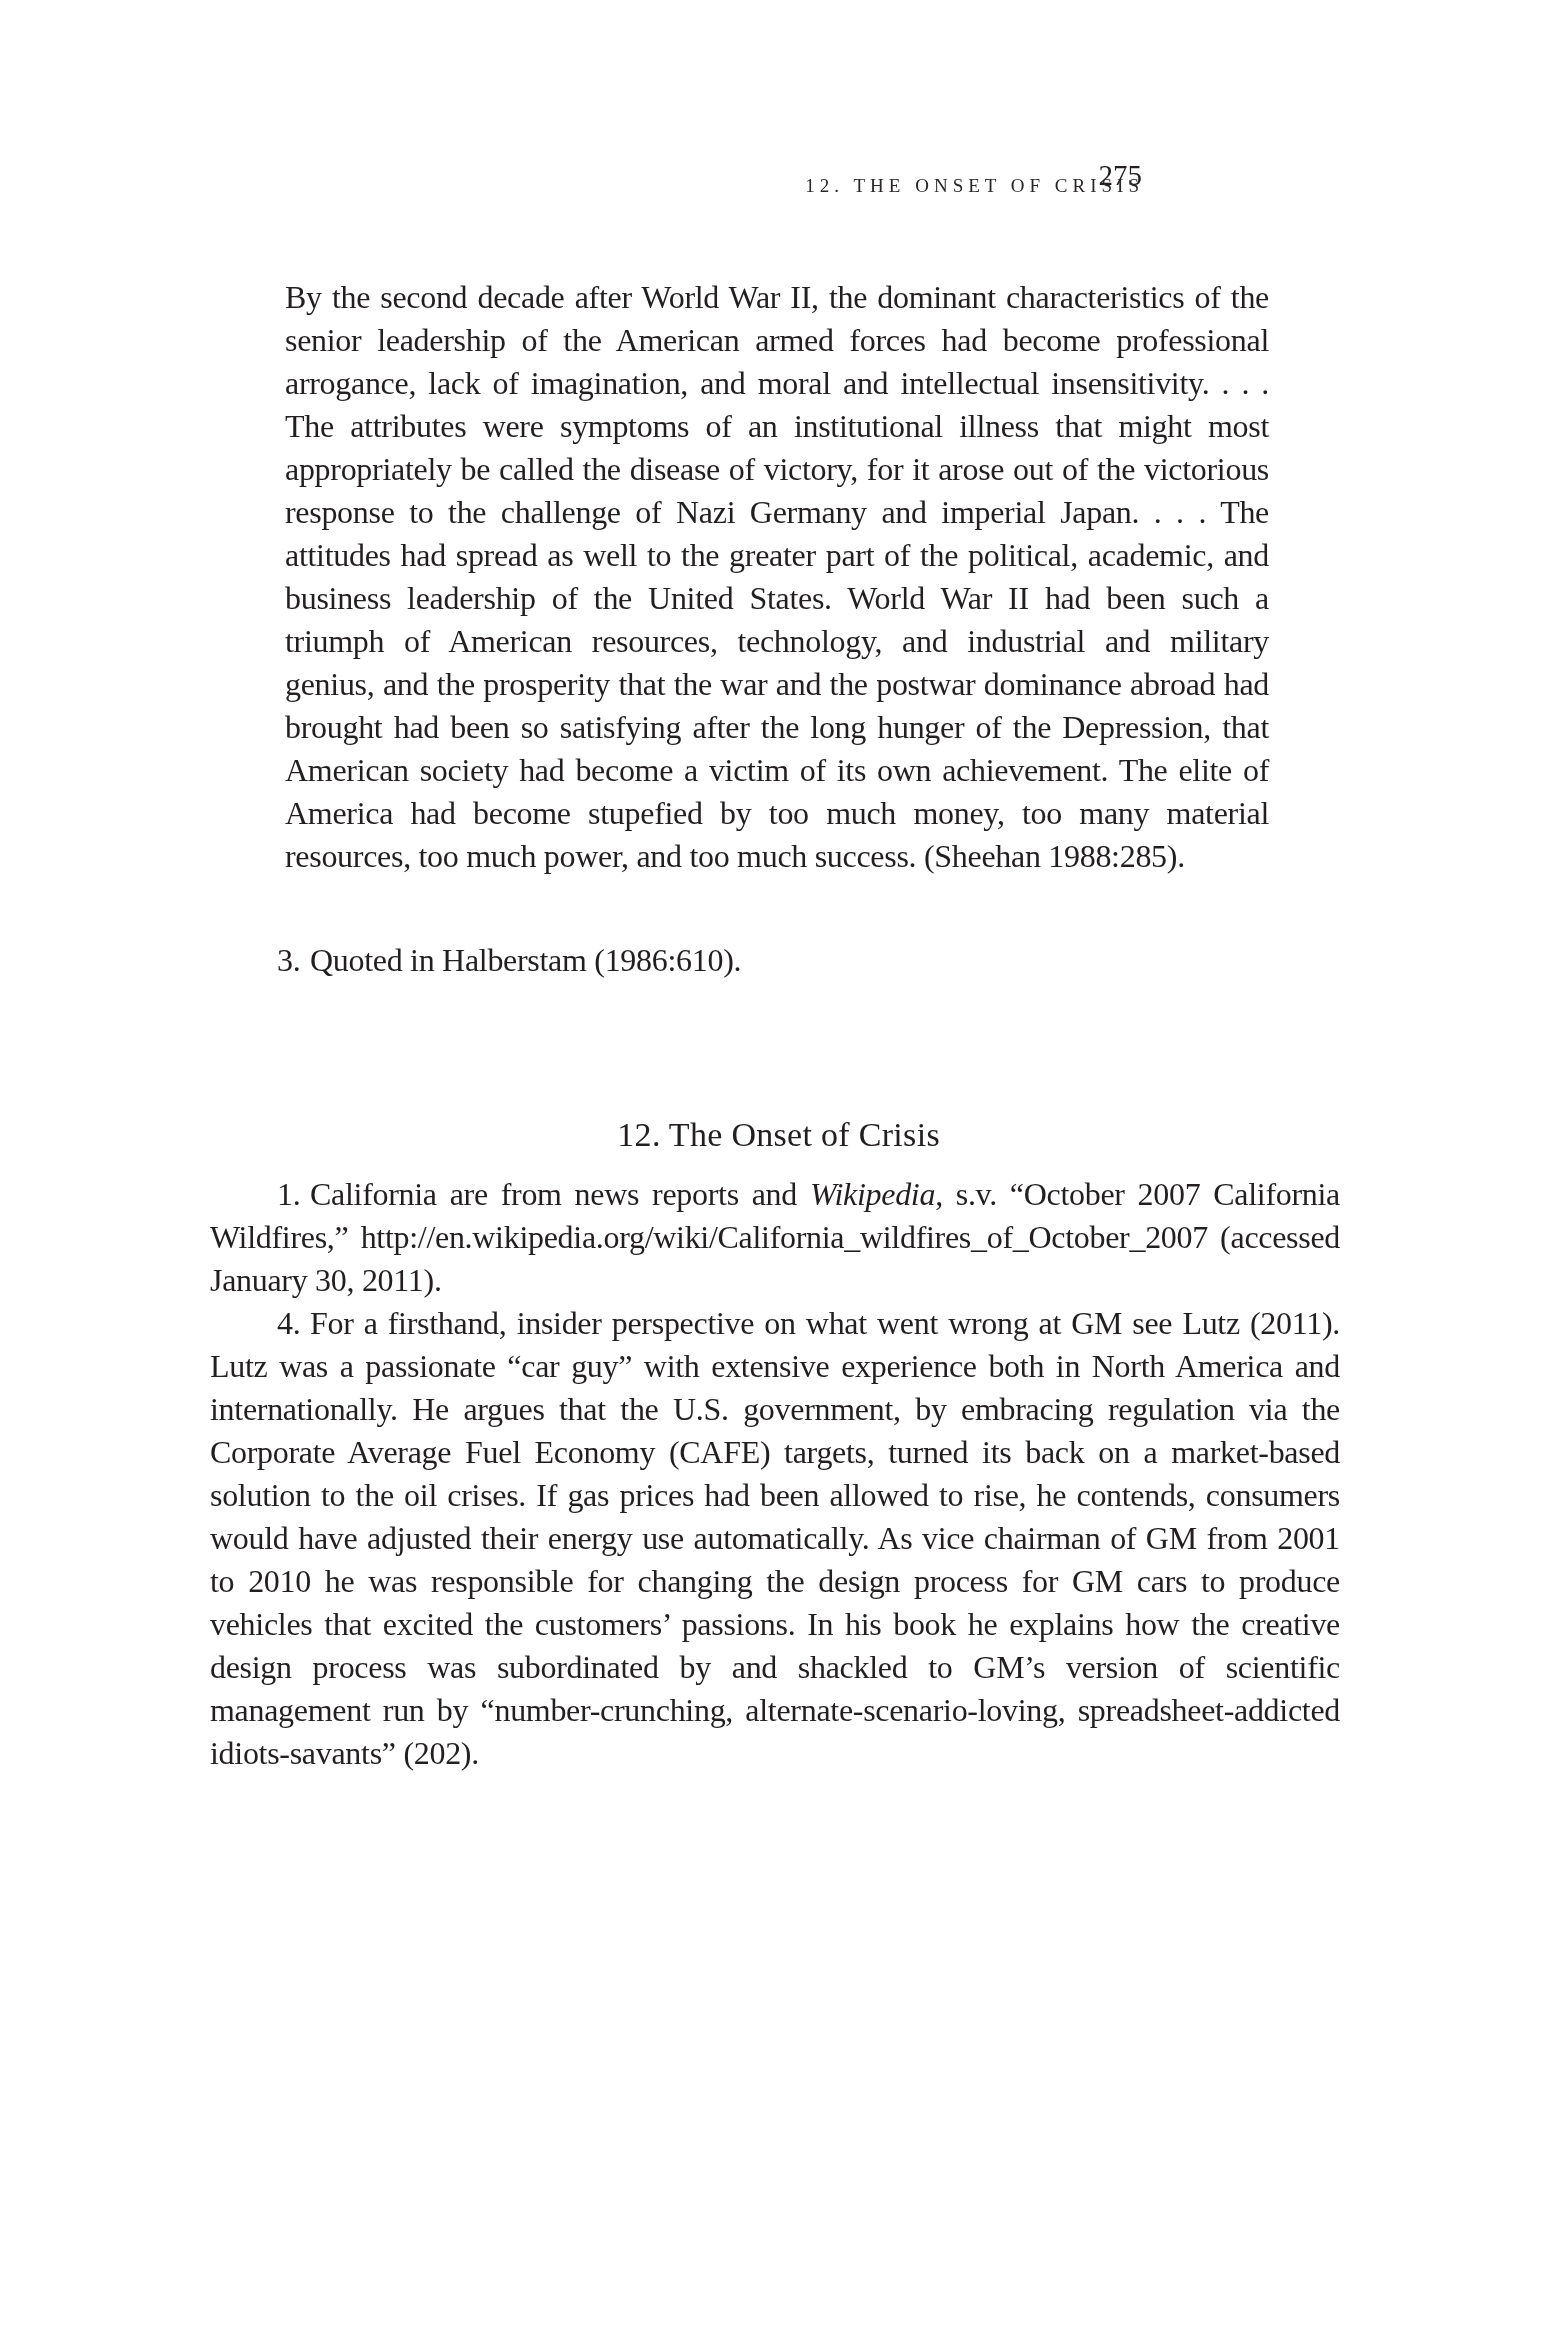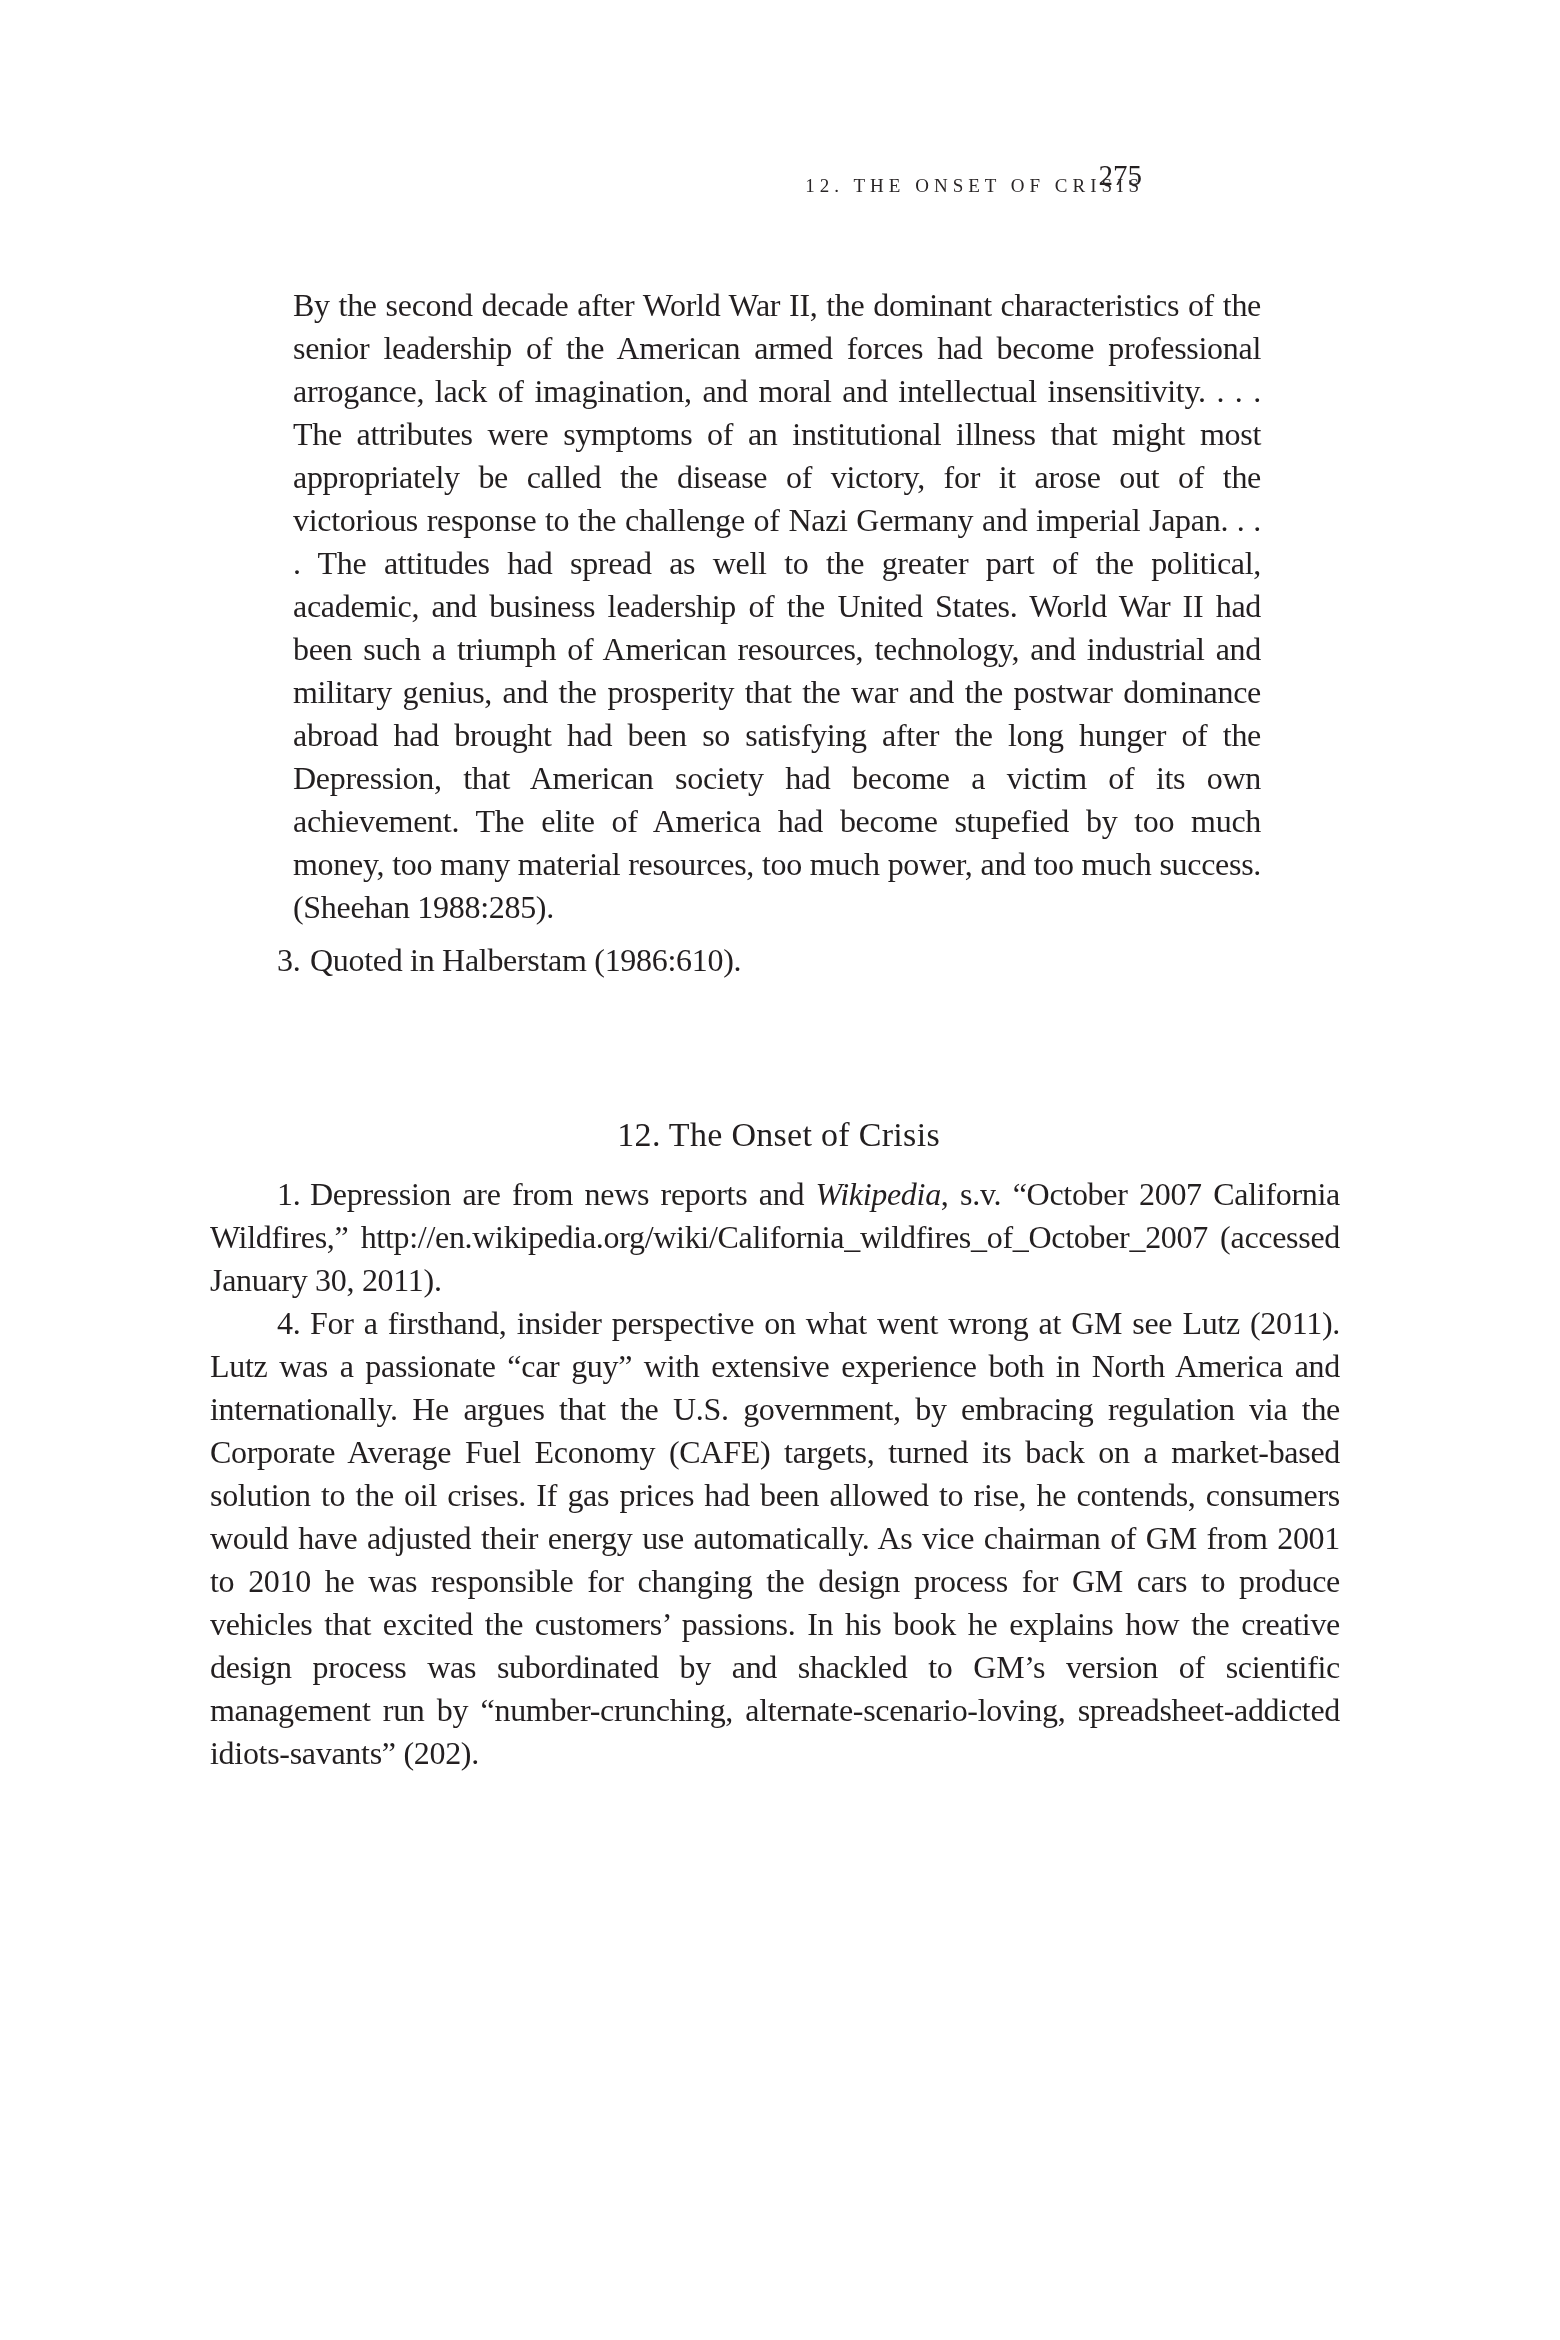--- a/index.html
+++ b/index.html
@@ -15,21 +15,21 @@
     position: absolute; right: 417px; top: 173px;
     font-size: 19px; letter-spacing: 5px; line-height: 25px; font-weight: 300;
     color: #2a2627;
   }
 
   .block-quote {
     position: absolute; left: 277px; top: 268px; width: 1000px;
     font-size: 32px; line-height: 43px; text-align: justify;
     letter-spacing: -0.3px; word-spacing: 0px;
   }
-  .block-quote p { margin: 16px; }
+  .block-quote p { margin: 8px; }
 
   .note-17 {
     position: absolute; left: 277px; top: 939px; width: 1000px;
     font-size: 32px; line-height: 43px; letter-spacing: -0.3px;
   }
   .note-num { margin-right: 9.6px; }
 
   #section-heading {
     position: absolute; left: 0; width: 1561px; top: 1086px;
     text-align: center; font-size: 34px; line-height: 42px; font-weight: 400;
@@ -57,19 +57,19 @@
 </div>
 
 <div class="note-17 serif">
   <span class="note-num">3.</span><span>Quoted in Halberstam (1986:610).</span>
 </div>
 
 <h2 id="section-heading" class="sans"><span>12. The Onset of Crisis</span></h2>
 
 <div class="notes serif">
   <p>
-    <span class="num">1.</span><span>Depression are from news reports and </span><em>Wikipedia</em><span>, s.v. “October 2007 California Wildfires,” http://en.wikipedia.org/wiki/California_wildfires_of_October_2007 (accessed January 30, 2011).</span>
+    <span class="num">1.</span><span>California are from news reports and </span><em>Wikipedia</em><span>, s.v. “October 2007 California Wildfires,” http://en.wikipedia.org/wiki/California_wildfires_of_October_2007 (accessed January 30, 2011).</span>
   </p>
   <p>
     <span class="num">4.</span><span>For a firsthand, insider perspective on what went wrong at GM see Lutz (2011). Lutz was a passionate “car guy” with extensive experience both in North America and internationally. He argues that the U.S. government, by embracing regulation via the Corporate Average Fuel Economy (CAFE) targets, turned its back on a market-based solution to the oil crises. If gas prices had been allowed to rise, he contends, consumers would have adjusted their energy use automatically. As vice chairman of GM from 2001 to 2010 he was responsible for changing the design process for GM cars to produce vehicles that excited the customers’ passions. In his book he explains how the creative design process was subordinated by and shackled to GM’s version of scientific management run by “number-crunching, alternate-scenario-loving, spreadsheet-addicted idiots-savants” (202).</span>
   </p>
 </div>
 
 
 </body></html>

